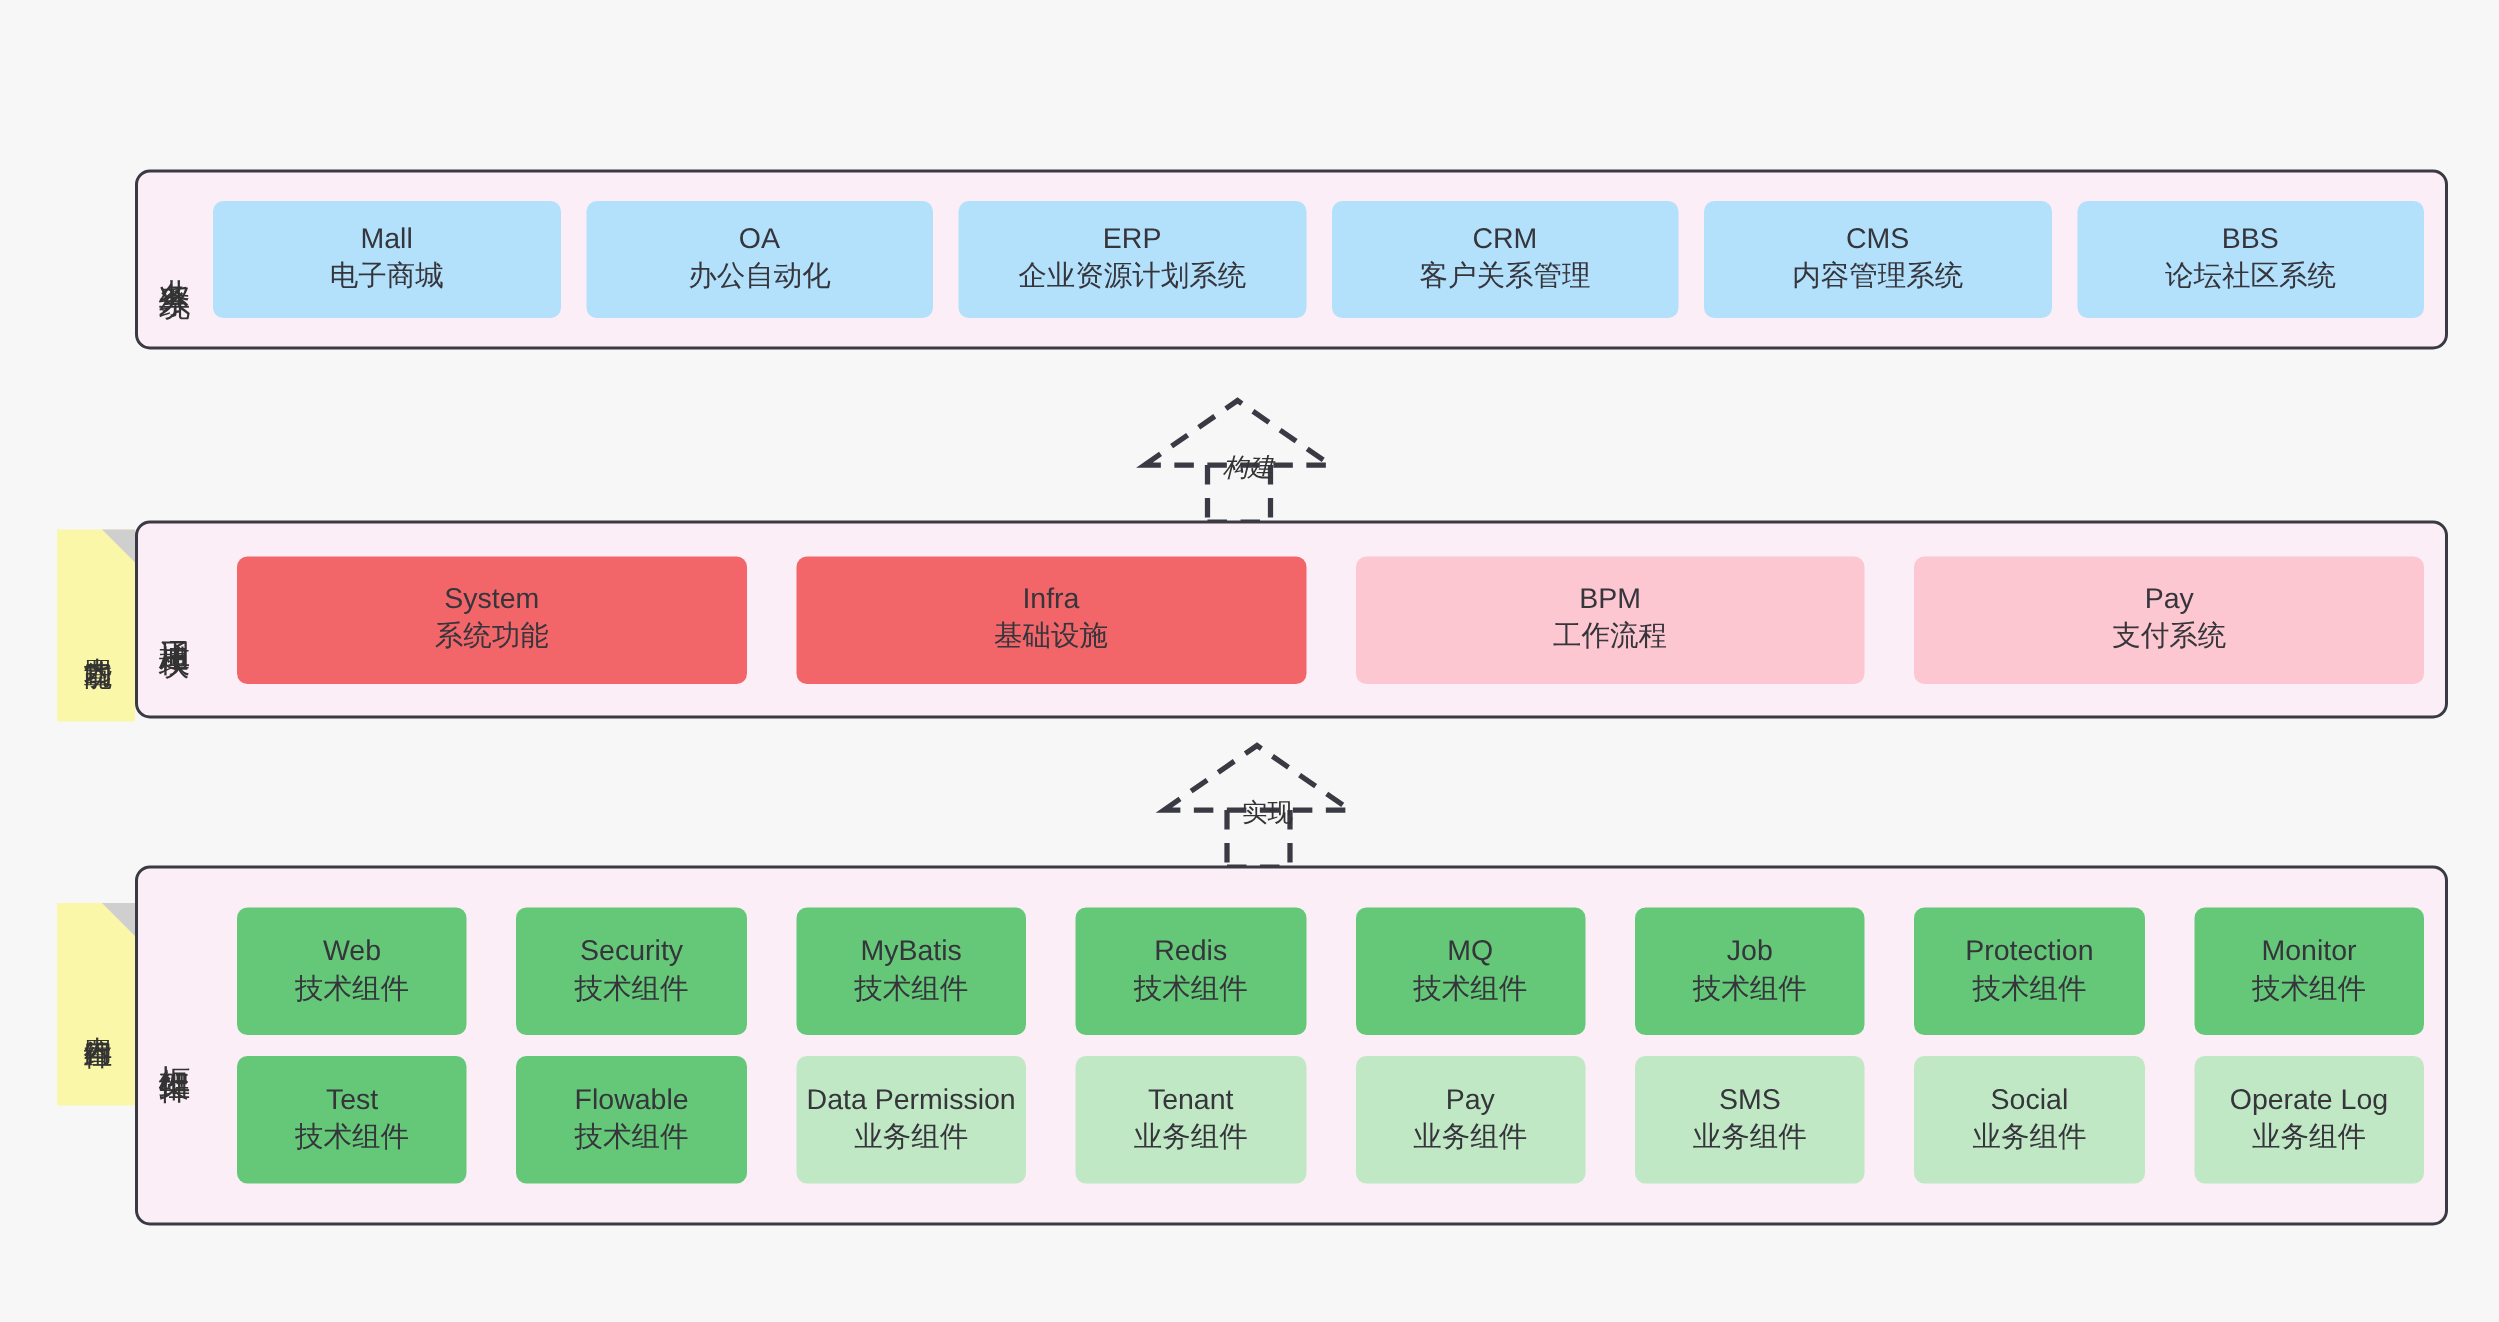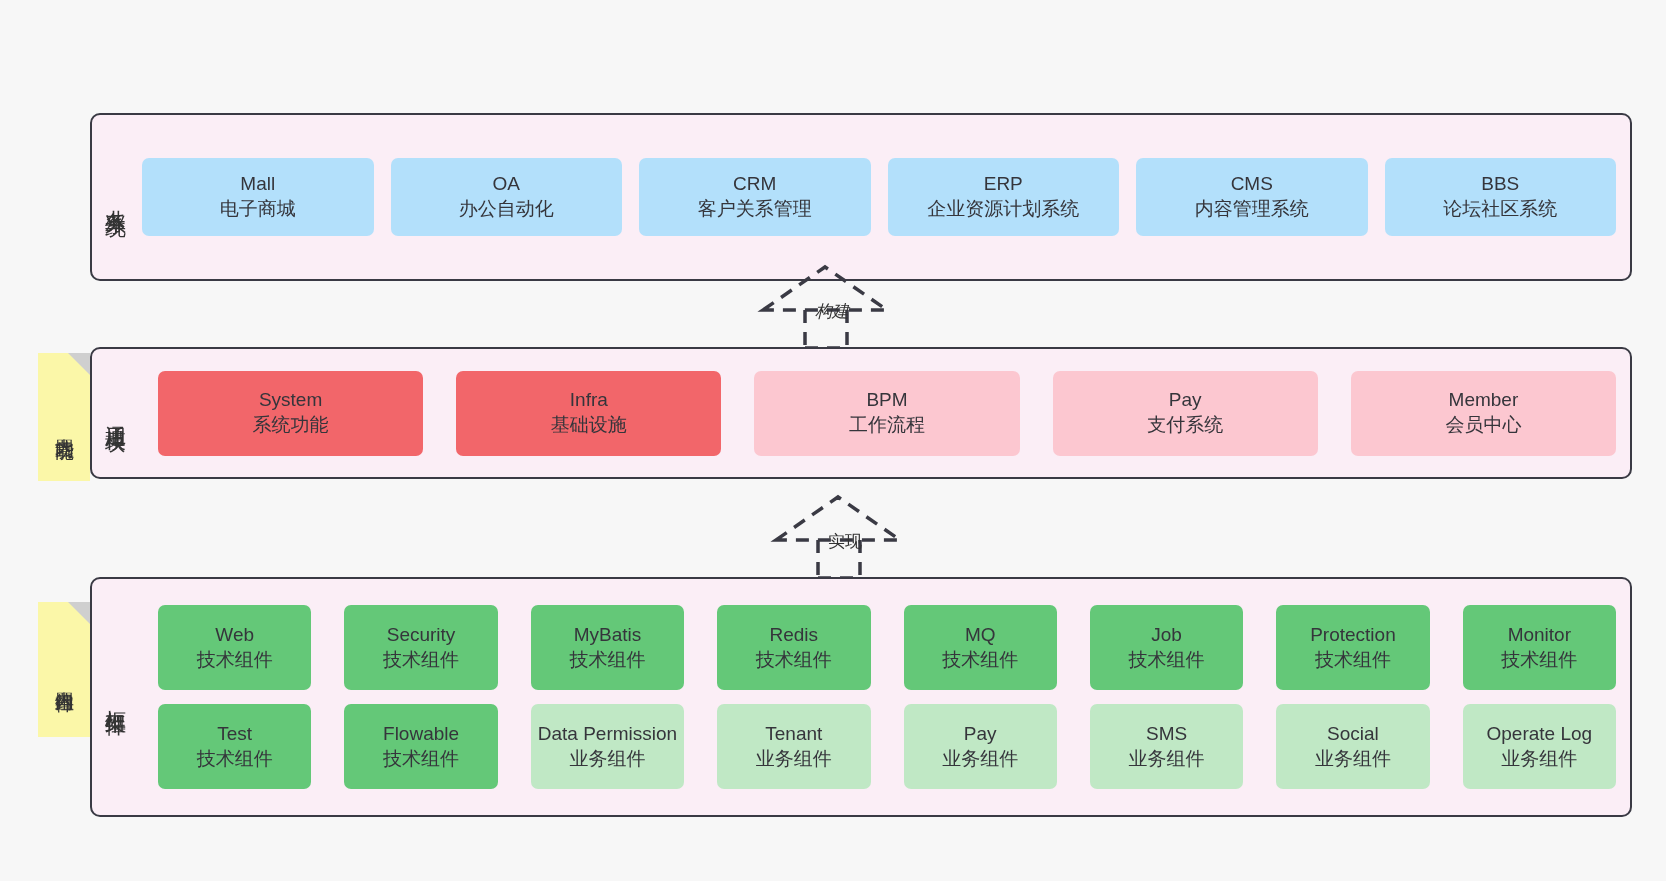--- a/index.html
+++ b/index.html
@@ -124,39 +124,39 @@
     color: #333;
     background: transparent;
     white-space: nowrap;
   }
 </style>
 </head>
 <body>
 
 <div id="canvas">
 
-  <div class="layer" id="layer-business" style="left:90px; top:113px; width:1542px; height:168px;">
+  <div class="layer" id="layer-business" style="left:90px; top:113px; width:1542px; height:120px;">
     <div class="layer-title">业务系统</div>
     <div class="layer-body">
       <div class="row">
         <div class="card blue h-78">
           <span class="c-name">Mall</span>
           <span class="c-sub">电子商城</span>
         </div>
         <div class="card blue h-78">
           <span class="c-name">OA</span>
           <span class="c-sub">办公自动化</span>
         </div>
         <div class="card blue h-78">
+          <span class="c-name">ERP</span>
+          <span class="c-sub">企业资源计划系统</span>
+        </div>
+        <div class="card blue h-78">
           <span class="c-name">CRM</span>
           <span class="c-sub">客户关系管理</span>
-        </div>
-        <div class="card blue h-78">
-          <span class="c-name">ERP</span>
-          <span class="c-sub">企业资源计划系统</span>
         </div>
         <div class="card blue h-78">
           <span class="c-name">CMS</span>
           <span class="c-sub">内容管理系统</span>
         </div>
         <div class="card blue h-78">
           <span class="c-name">BBS</span>
           <span class="c-sub">论坛社区系统</span>
         </div>
       </div>
@@ -189,24 +189,20 @@
           <span class="c-sub">基础设施</span>
         </div>
         <div class="card pink h-85">
           <span class="c-name">BPM</span>
           <span class="c-sub">工作流程</span>
         </div>
         <div class="card pink h-85">
           <span class="c-name">Pay</span>
           <span class="c-sub">支付系统</span>
         </div>
-        <div class="card pink h-85">
-          <span class="c-name">Member</span>
-          <span class="c-sub">会员中心</span>
-        </div>
       </div>
     </div>
   </div>
 
   <div class="connector" style="left:771px; top:492px; width:150px; height:88px;">
     <svg width="150" height="88" viewBox="0 0 150 88">
       <path d="M5 48 L67 5 L129 48 Z" fill="none" stroke="#3a3a44" stroke-width="3.5" stroke-dasharray="13 9" stroke-linejoin="miter"></path>
       <path d="M47 48 L47 86 M89 48 L89 86 M47 86 L89 86" fill="none" stroke="#3a3a44" stroke-width="3.5" stroke-dasharray="13 9"></path>
     </svg>
     <span class="conn-label" style="left:57px; top:38px;">实现</span>

